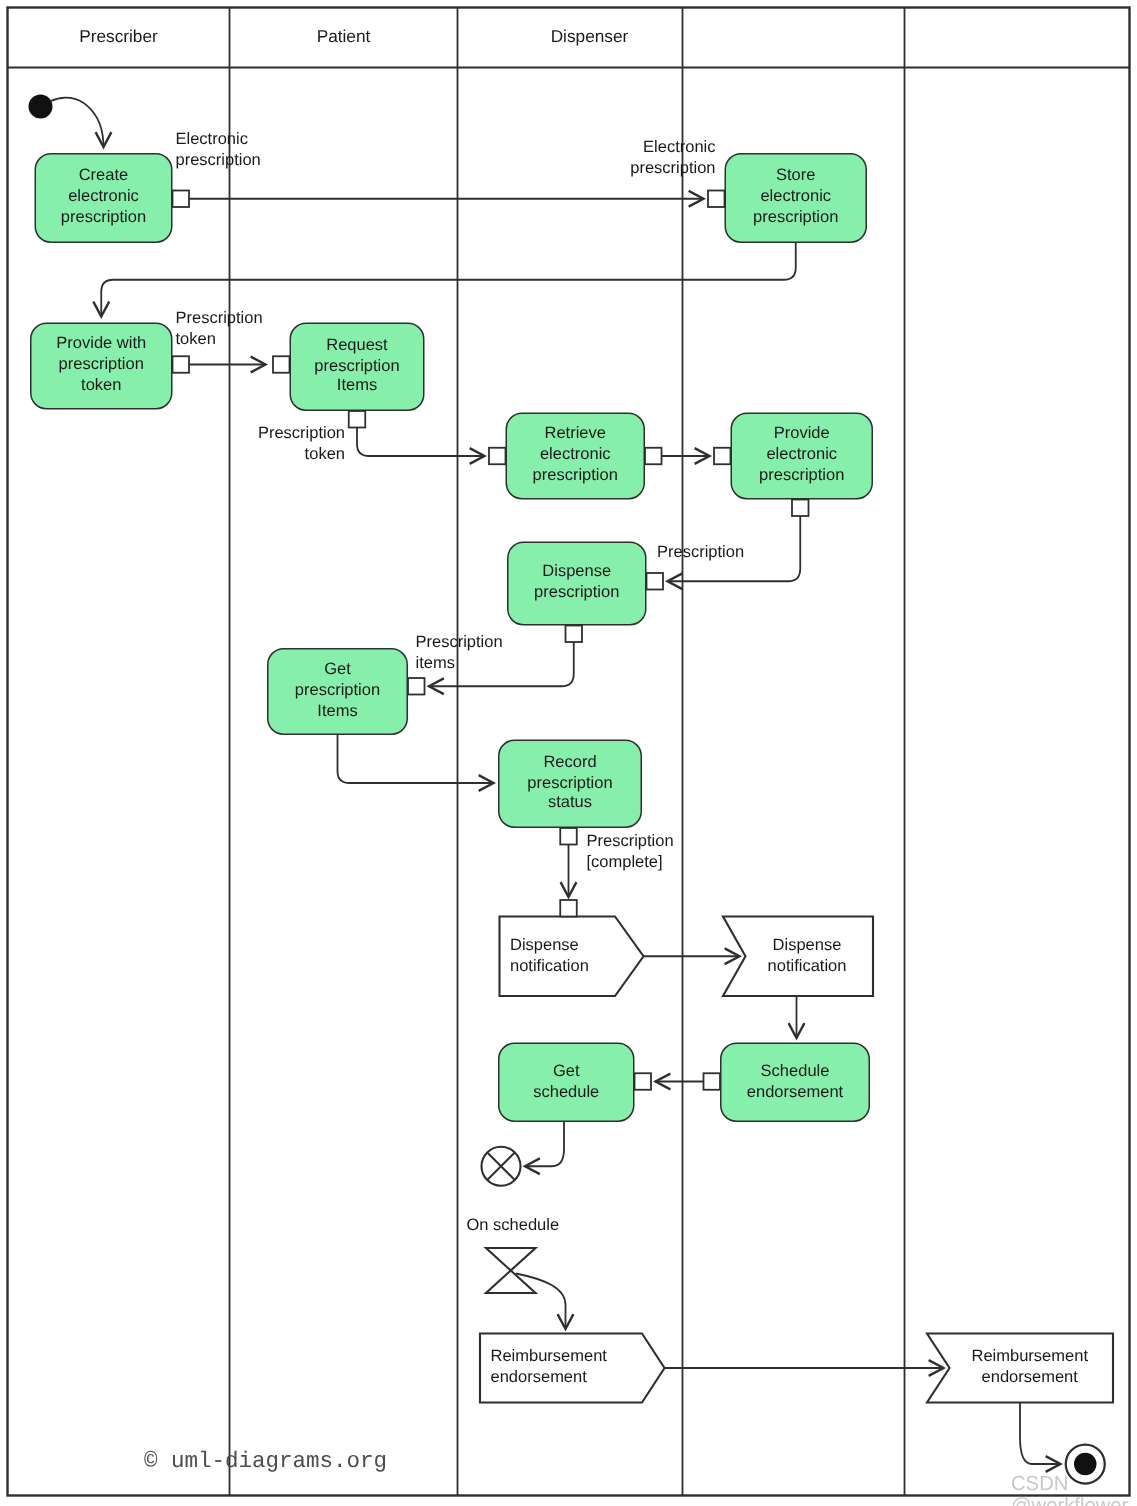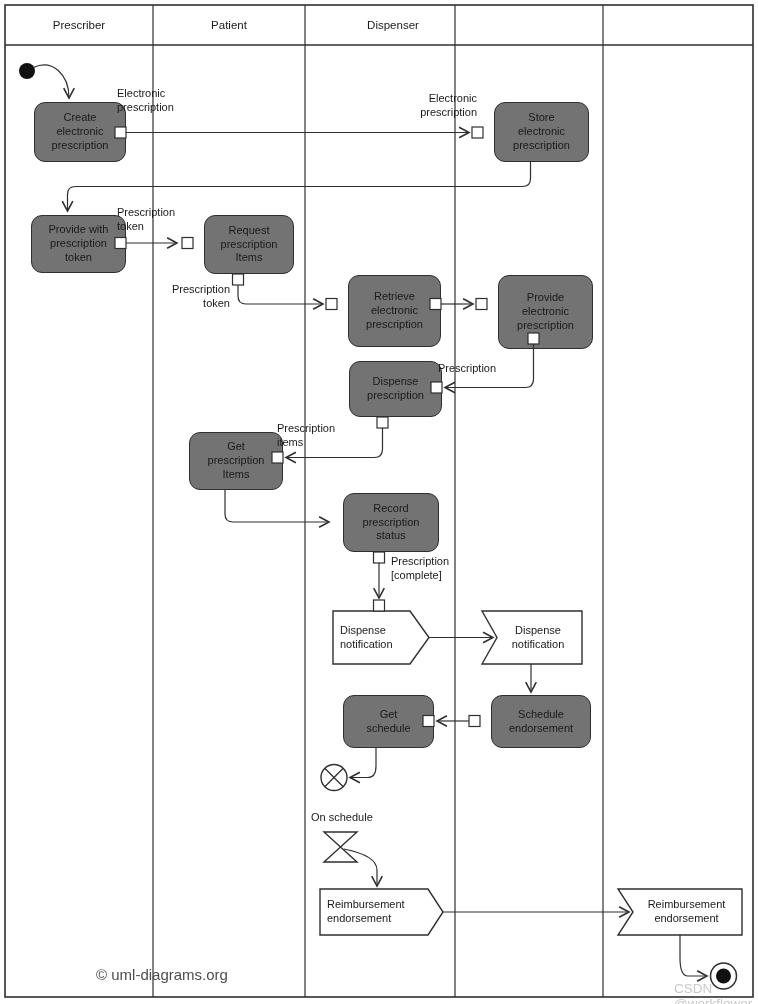--- a/index.html
+++ b/index.html
@@ -1,41 +1,41 @@
 <!DOCTYPE html>
 <html><head>
 <meta charset="utf-8">
 <style>
   html,body{margin:0;padding:0;background:#fff;}
   .stage{
     position:relative;width:758px;height:1004px;background:#ffffff;
     font-family:"Liberation Sans",sans-serif;color:#1a1a1a;overflow:hidden;
   }
   .activity{
-    position:absolute;background:#737373;border:1.4px solid #2f2f2f;border-radius:11px;
+    position:absolute;background:#86efac;border:1.4px solid #2f2f2f;border-radius:11px;
     display:flex;align-items:center;justify-content:center;text-align:center;
-    white-space:pre-line;font-size:11px;line-height:1.27;box-sizing:border-box;margin-left:11px;
+    white-space:pre-line;font-size:11px;line-height:1.27;box-sizing:border-box;
   }
   .sigtext{
     position:absolute;display:flex;align-items:center;white-space:pre-line;
     font-size:11px;line-height:1.27;box-sizing:border-box;
   }
   .sigtext.centered{justify-content:center;text-align:center;}
   .elabel{
     position:absolute;white-space:pre-line;font-size:11px;line-height:1.3;
   }
   .elabel.right{text-align:right;}
   .hdr{
     position:absolute;top:5px;height:40px;display:flex;align-items:center;
     justify-content:center;text-align:center;font-size:11.5px;line-height:1.25;
     box-sizing:border-box;padding:0 8px;
   }
   svg.overlay{position:absolute;left:0;top:0;pointer-events:none;}
   .wm-site{
-    position:absolute;left:96px;top:966px;font-family:Liberation Sans, sans-serif;
+    position:absolute;left:96px;top:966px;font-family:Liberation Mono, monospace;
     font-size:15px;color:#4d4d4d;
   }
   .wm-csdn{
     position:absolute;left:626px;top:981px;font-size:13.5px;color:#c9c9c9;margin-left:48px;
   }
 </style>
 </head>
 <body>
 
 <div class="stage">
@@ -45,24 +45,24 @@
 prescription</div>
   <div class="activity" style="left:483px;top:102px;width:95px;height:60px">Store
 electronic
 prescription</div>
   <div class="activity" style="left:20px;top:215px;width:95px;height:58px">Provide with
 prescription
 token</div>
   <div class="activity" style="left:193px;top:215px;width:90px;height:59px">Request
 prescription
 Items</div>
-  <div class="activity" style="left:337px;top:275px;width:93px;height:72px">Retrieve
+  <div class="activity" style="left:337px;top:275px;width:93px;height:58px">Retrieve
 electronic
 prescription</div>
-  <div class="activity" style="left:487px;top:275px;width:95px;height:74px">Provide
+  <div class="activity" style="left:487px;top:275px;width:95px;height:58px">Provide
 electronic
 prescription</div>
   <div class="activity" style="left:338px;top:361px;width:93px;height:56px">Dispense
 prescription</div>
   <div class="activity" style="left:178px;top:432px;width:94px;height:58px">Get
 prescription
 Items</div>
   <div class="activity" style="left:332px;top:493px;width:96px;height:59px">Record
 prescription
 status</div>

